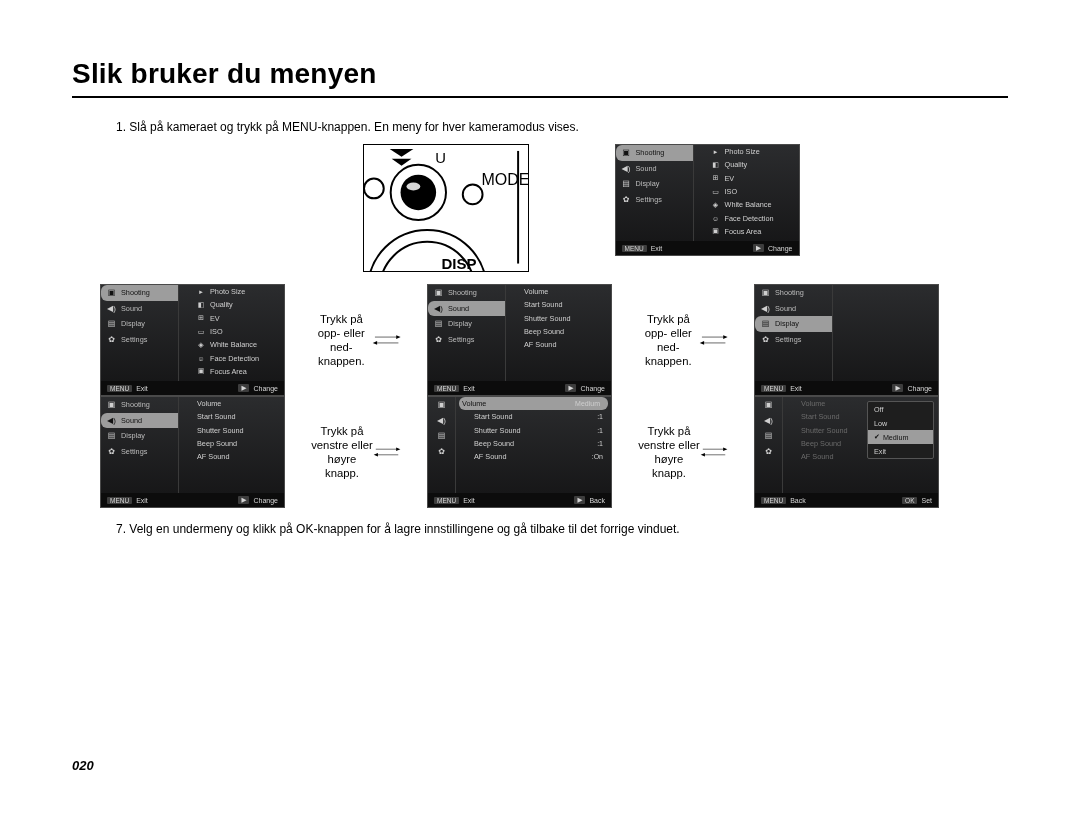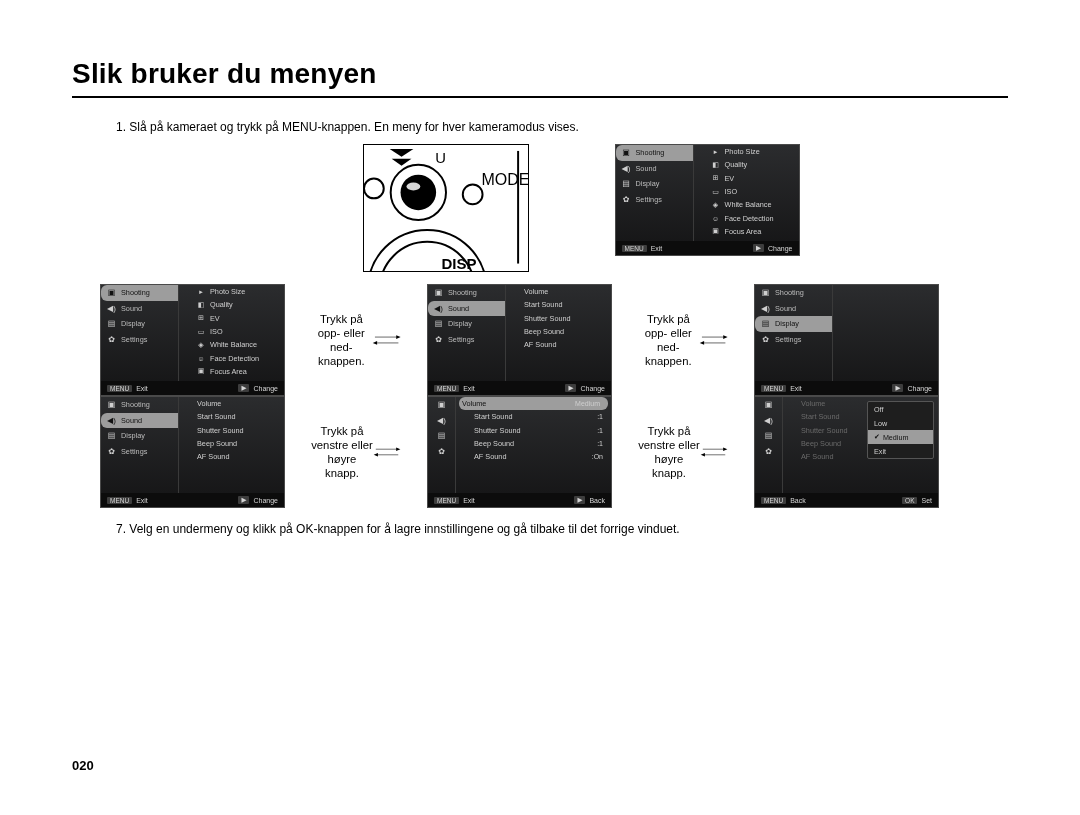--- a/index.html
+++ b/index.html
@@ -34,21 +34,21 @@
   
   .overlay { position:absolute; right:4px; top:4px; width:67px; border:1px solid #555; background:#1e1e1e; border-radius:2px;}
   .overlay .opt { height:14px; display:flex; align-items:center; padding-left:6px; font-size:7.2px; color:#cfcfcf;text-align:center;}
   .overlay .opt.sel { background:#9d9d9d; color:#111;}
   .overlay .opt .ck{ margin-right:3px; font-size:7px;}
 
   
   .arrowblk { width:90px; display:flex; flex-direction:row; align-items:center; font-size:11.3px; line-height:1.25; text-align:center;}
   .arrowblk .svg { width:80px; height:40px; }
 
-  .page-num { position:absolute; left:72px; bottom:42px; font-weight:bold; font-size:13px; }
+  .page-num { position:absolute; left:72px; bottom:42px; font-weight:bold; font-style:italic; font-size:13px; }
 
   
   .section1 { display:flex; justify-content:center; gap:86px; margin:6px 0 12px 0;}
 </style>
 </head>
 <body>
 
 <div class="page">
   <h1>Slik bruker du menyen</h1>
 

